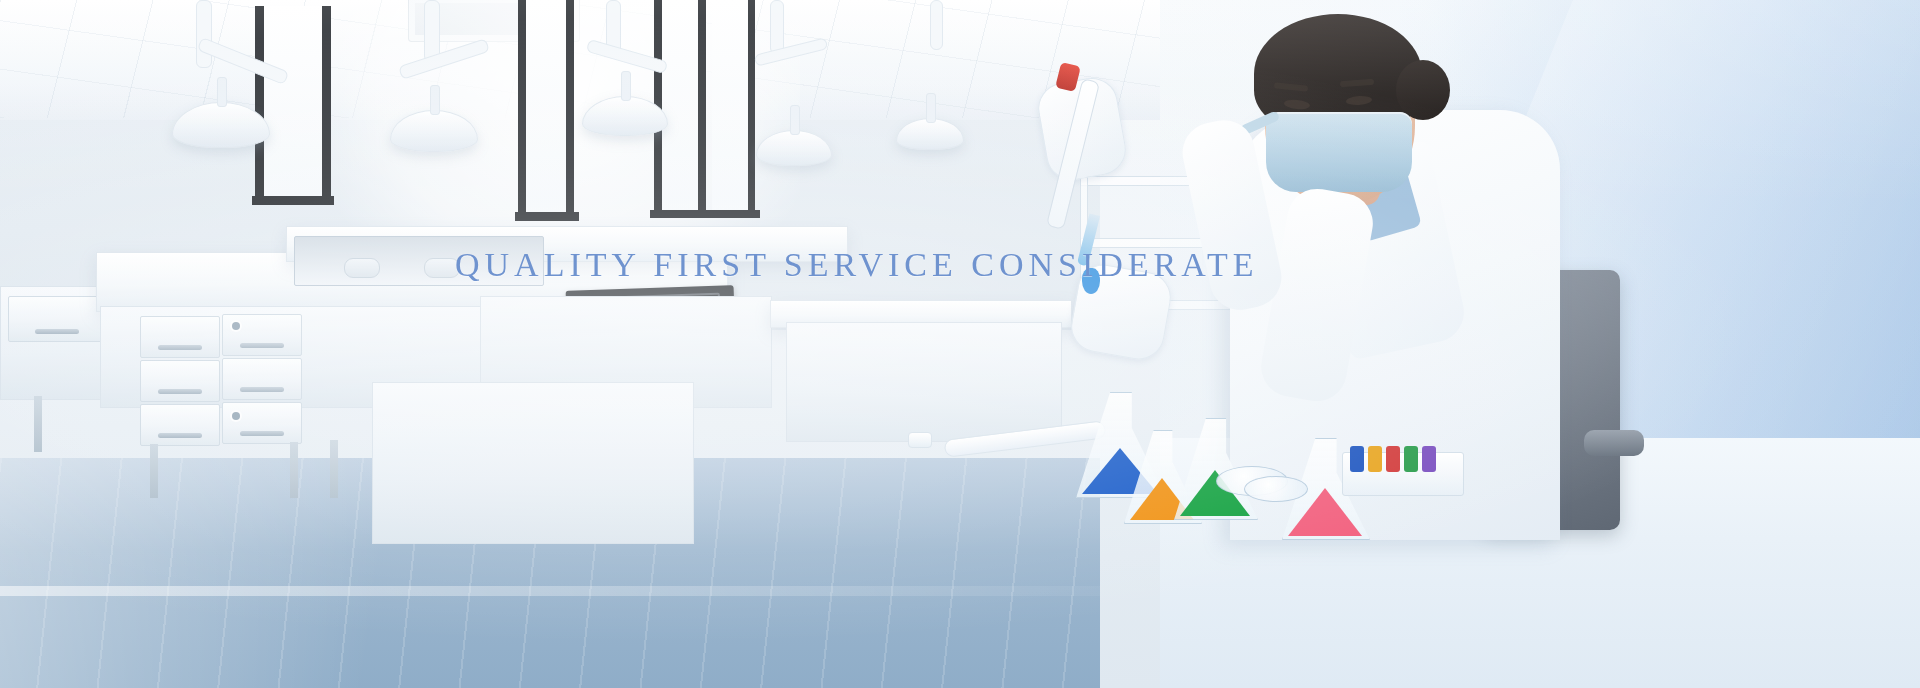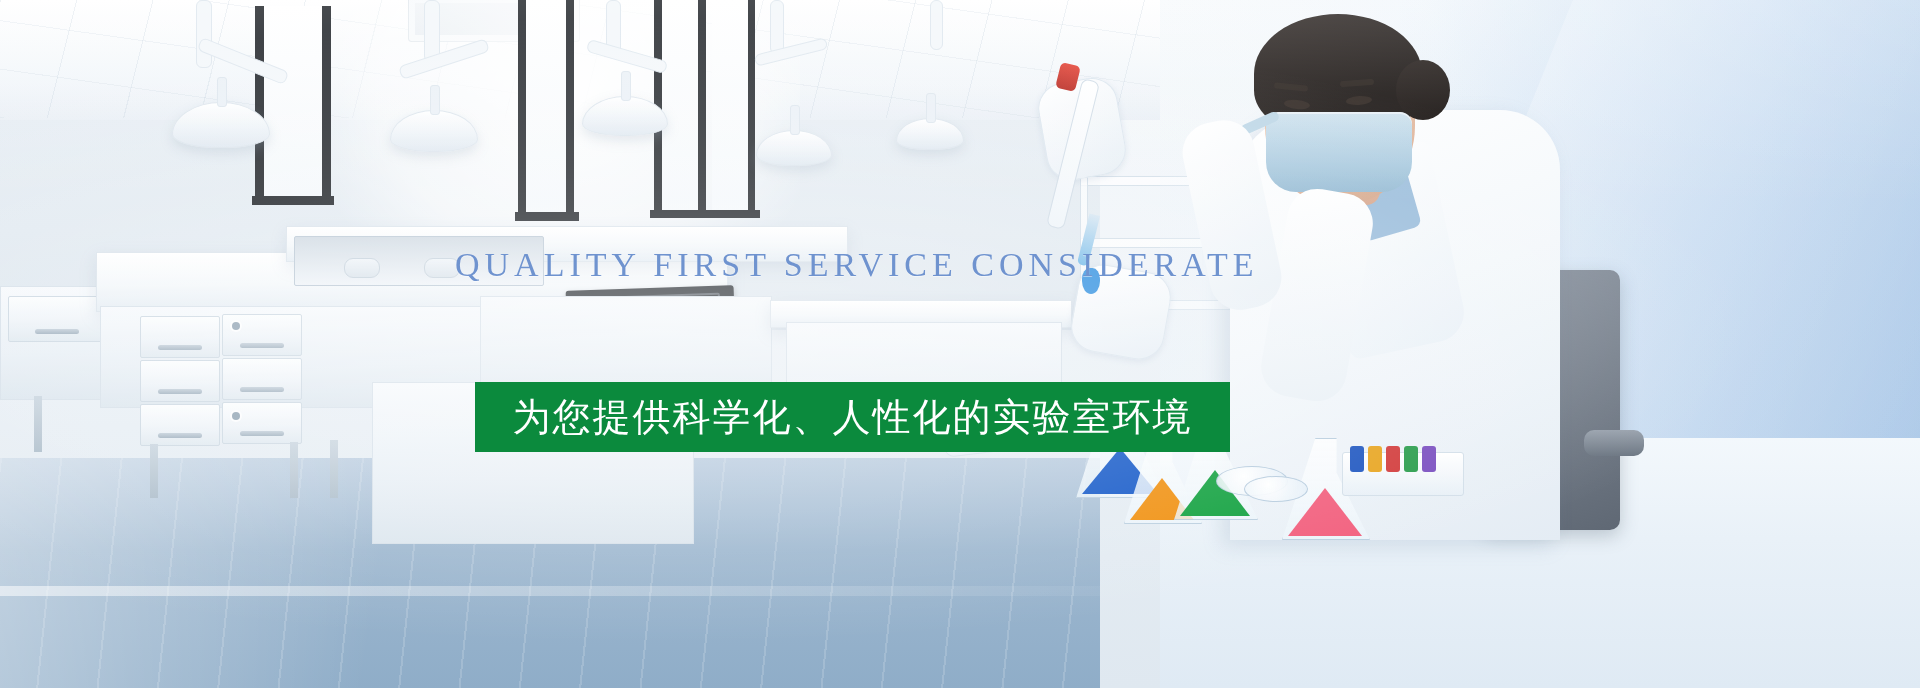--- a/index.html
+++ b/index.html
@@ -496,18 +496,15 @@
     <div class="tube" style="left:1422px;top:446px;height:26px;background:#7a4fc0;"></div>
 
     <div class="fog"></div>
   </div>
 
   <div class="copy">
 
     <div class="eyebrow">QUALITY FIRST SERVICE CONSIDERATE</div>
 
 
-    <div class="green-band">
-      <span class="green-band-text">为您提供科学化、人性化的实验室环境</span>
-    </div>
 
   </div>
 </div>
 
 </body></html>

